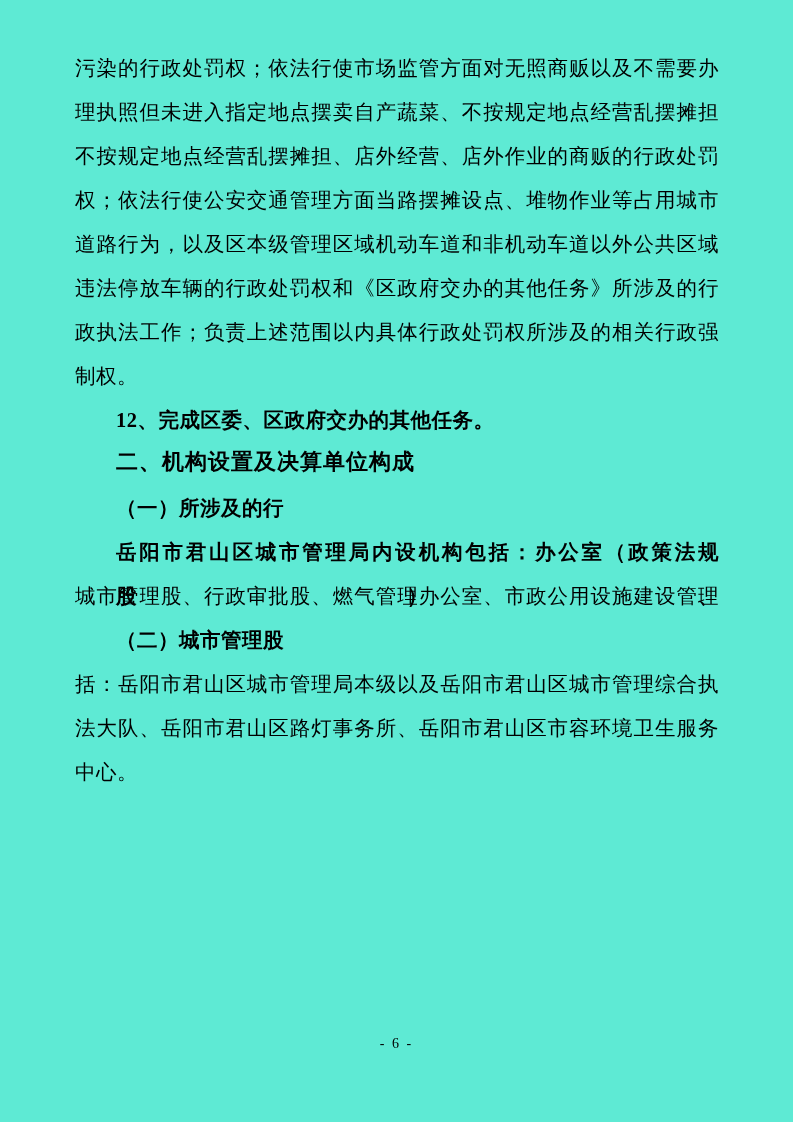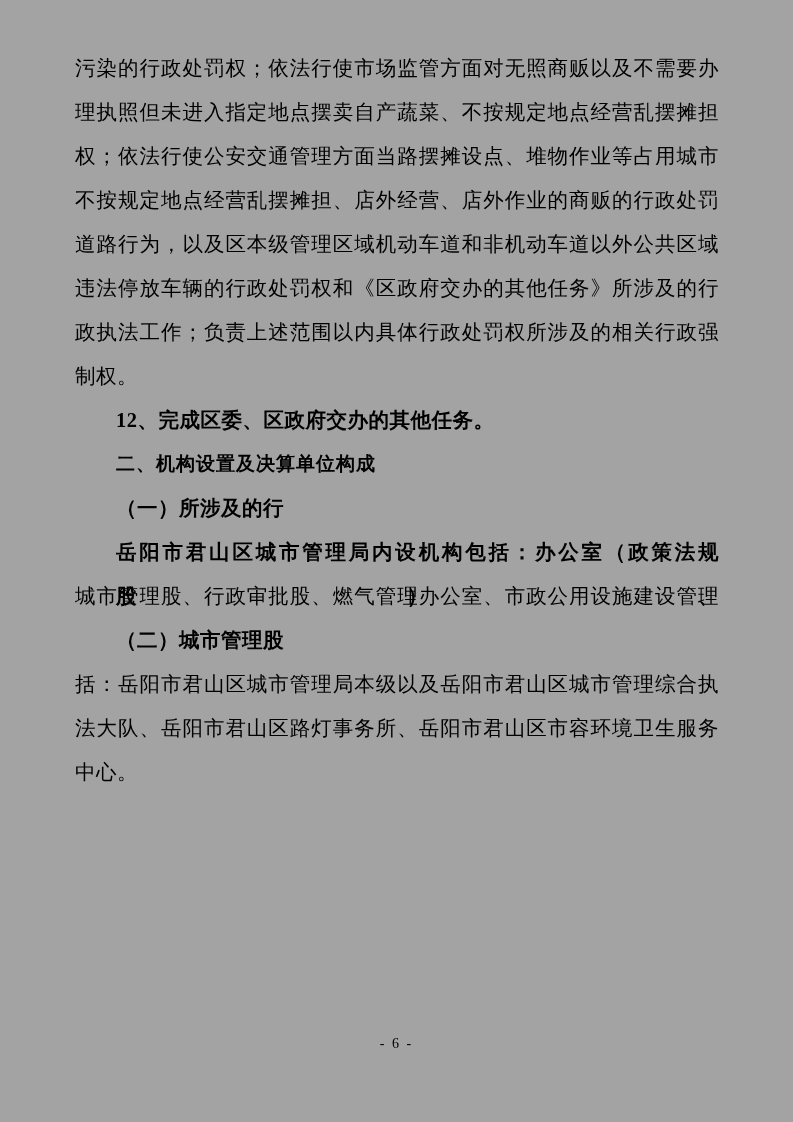--- a/index.html
+++ b/index.html
@@ -1,21 +1,21 @@
 <!DOCTYPE html>
 <html><head>
 <meta charset="utf-8">
 <style>
   * { margin: 0; padding: 0; box-sizing: border-box; }
   html, body { background: #ffffff; }
   .page {
     position: relative;
     width: 793px;
     height: 1122px;
-    background: #a3a3a3;
+    background: #5eead4;
     color: #000000;
     font-family: "Liberation Serif", serif;
     overflow: hidden;
     padding-left: 40px;
   }
   .content {
     position: absolute;
     left: 75px;
     top: 46px;
     width: 644px;
@@ -31,23 +31,23 @@
     color: #000000;
   }
   .line.full {
     text-align-last: justify;
   }
   .line.indent {
     padding-left: 41px;
     font-weight: bold;
   }
   .line.heading {
-    font-family: Liberation Serif, serif;
+    font-family: Liberation Mono, monospace;
     font-weight: bold;
-    font-size: 19px;
+    font-size: 22px;
     letter-spacing: 1px;
   }
   .footer {
     position: absolute;
     left: 0;
     top: 1036px;
     width: 100%;
     text-align: center;
     font-size: 14px;
     letter-spacing: 2px;
@@ -56,22 +56,22 @@
 </style>
 </head>
 <body>
 
 <div class="page">
   <div class="content">
 
     <div>
       <div class="line full">污染的行政处罚权；依法行使市场监管方面对无照商贩以及不需要办</div>
       <div class="line full">理执照但未进入指定地点摆卖自产蔬菜、不按规定地点经营乱摆摊担</div>
+      <div class="line full">不按规定地点经营乱摆摊担、店外经营、店外作业的商贩的行政处罚</div>
       <div class="line full">权；依法行使公安交通管理方面当路摆摊设点、堆物作业等占用城市</div>
-      <div class="line full">不按规定地点经营乱摆摊担、店外经营、店外作业的商贩的行政处罚</div>
       <div class="line full">道路行为，以及区本级管理区域机动车道和非机动车道以外公共区域</div>
       <div class="line full">违法停放车辆的行政处罚权和《区政府交办的其他任务》所涉及的行</div>
       <div class="line full">政执法工作；负责上述范围以内具体行政处罚权所涉及的相关行政强</div>
       <div class="line">制权。</div>
     </div>
 
     <div>
       <div class="line indent">12、完成区委、区政府交办的其他任务。</div>
     </div>
 

